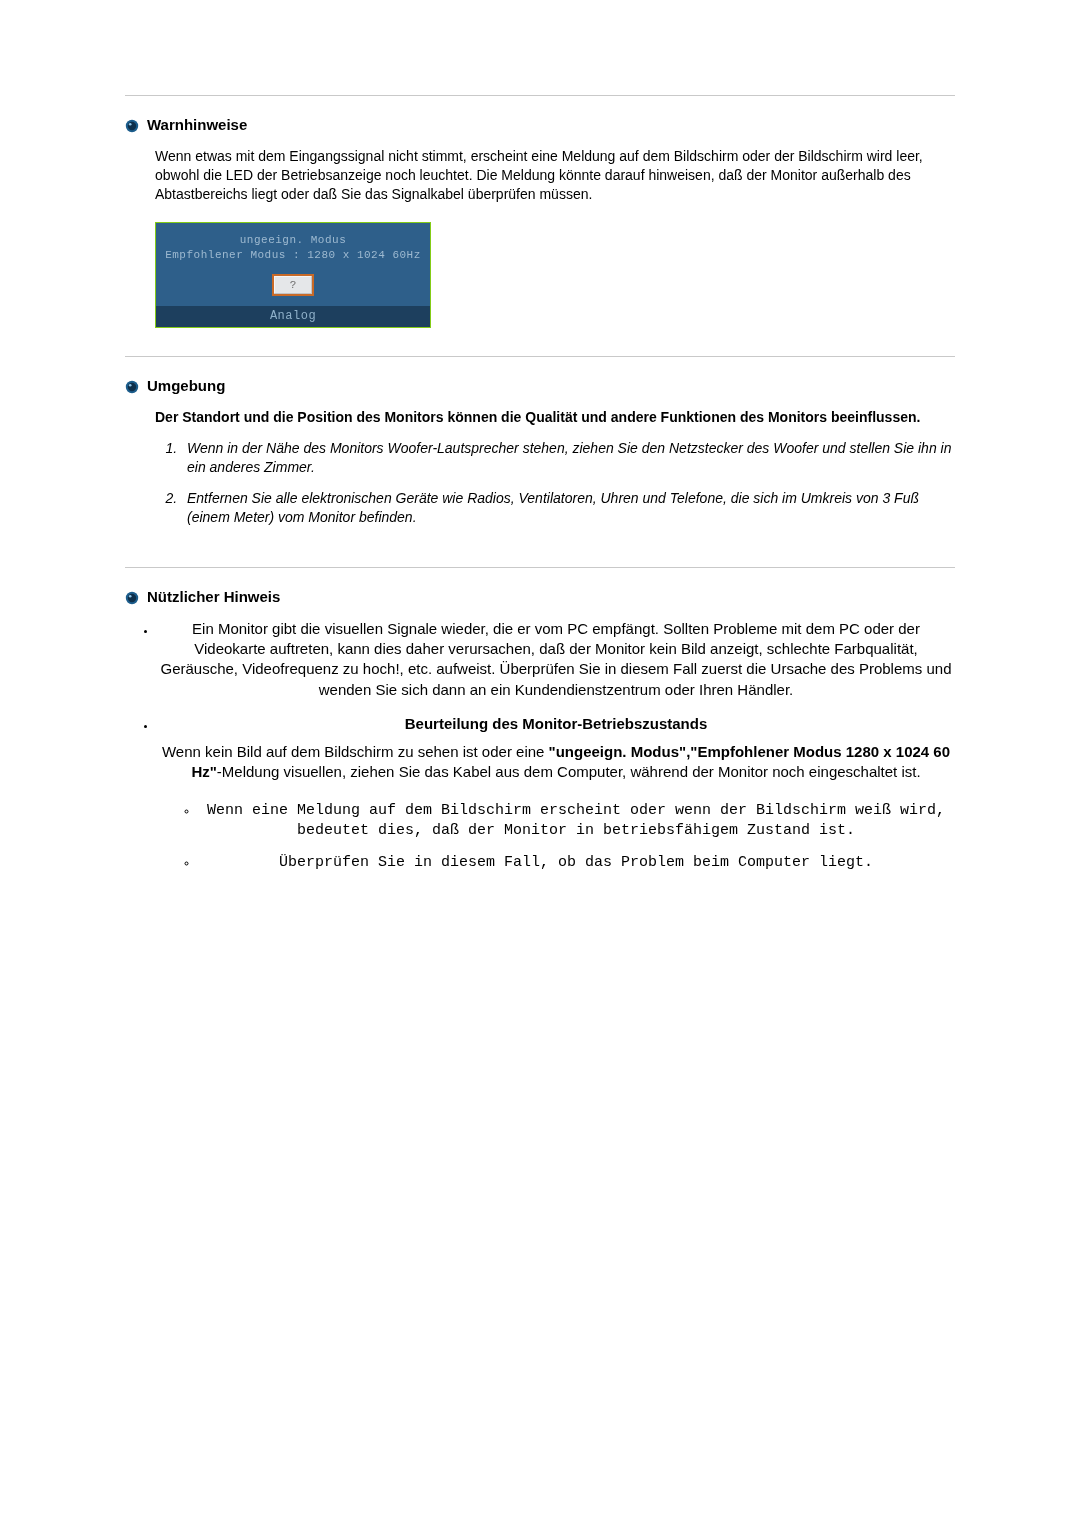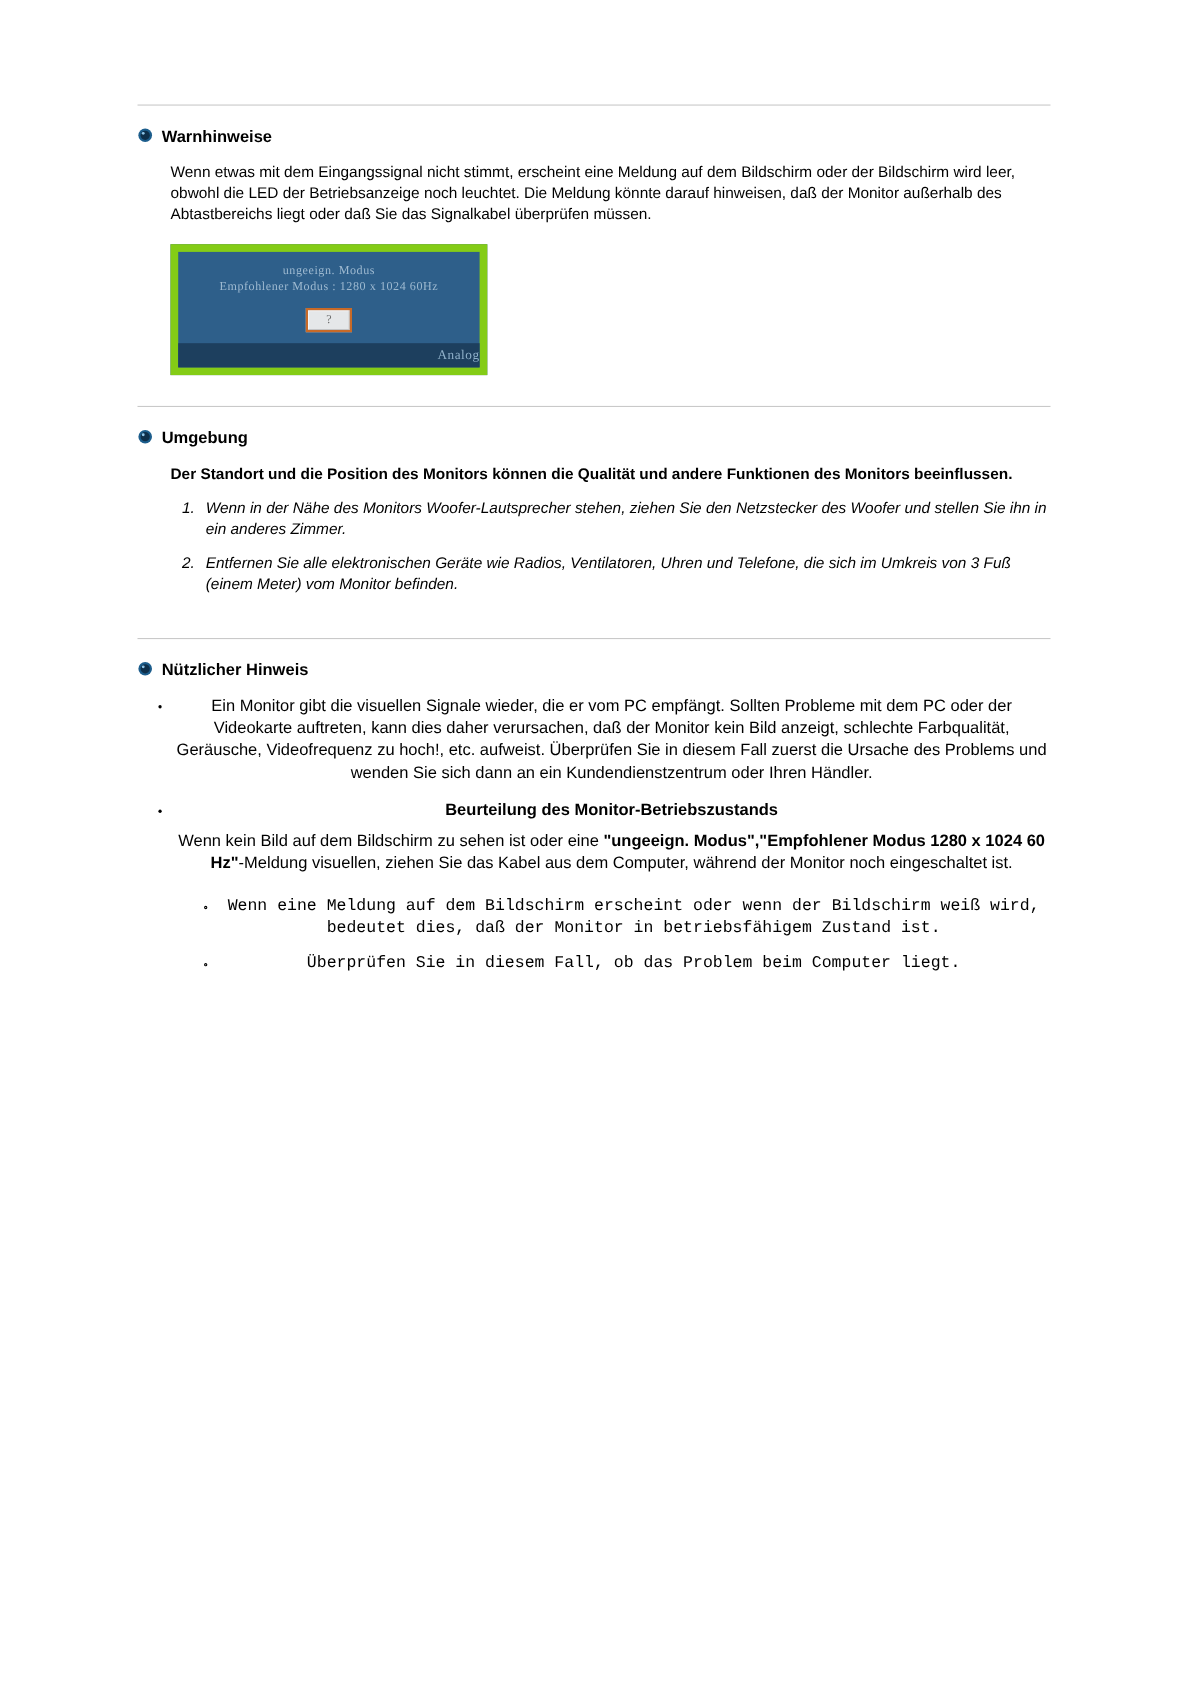--- a/index.html
+++ b/index.html
@@ -24,21 +24,21 @@
     border: none;
     border-top: 1px solid #c9c9c9;
     margin: 0;
   }
   .section {
     padding-top: 20px;
     padding-bottom: 28px;
   }
   .section-head {
     display: flex;
-    align-items: flex-start;
+    align-items: flex-end;
     margin-left: 0px;
     margin-bottom: 14px;
   }
   .bullet-icon {
     display: inline-flex;
     width: 14px;
     height: 14px;
     margin-right: 8px;
     flex: 0 0 auto;
   }
@@ -92,22 +92,22 @@
     font-size: 10px;
   }
   .spacer-8 { height: 8px; }
 
   
   .osd {
     width: 274px;
     margin-left: 30px;
     margin-top: 18px;
     background: #2e5f8a;
-    border: 7px solid #84cc16;
-    font-family: Liberation Serif, serif;
+    border: 1px solid #84cc16;
+    font-family: Liberation Mono, monospace;
   }
   .osd-top {
     text-align: center;
     padding: 10px 6px 6px 6px;
     color: #9db9d0;
     font-size: 11px;
     letter-spacing: 0.5px;
     line-height: 1.35;
   }
   .osd-mid {
@@ -120,21 +120,21 @@
     height: 18px;
     line-height: 18px;
     background: #e5e7e9;
     border: 2px solid #c86a28;
     box-shadow: inset -1px -1px 0 rgba(0,0,0,0.15), inset 1px 1px 0 rgba(255,255,255,0.6);
     color: #6c6c6c;
     font-size: 11px;
   }
   .osd-bot {
     background: #1d3f5e;
-    text-align: right;
+    text-align: center;
     color: #8fb0c9;
     font-size: 12px;
     padding: 3px 0 4px 0;
     letter-spacing: 0.5px;
   }
 </style>
 </head>
 <body>
 
 <div class="page">

